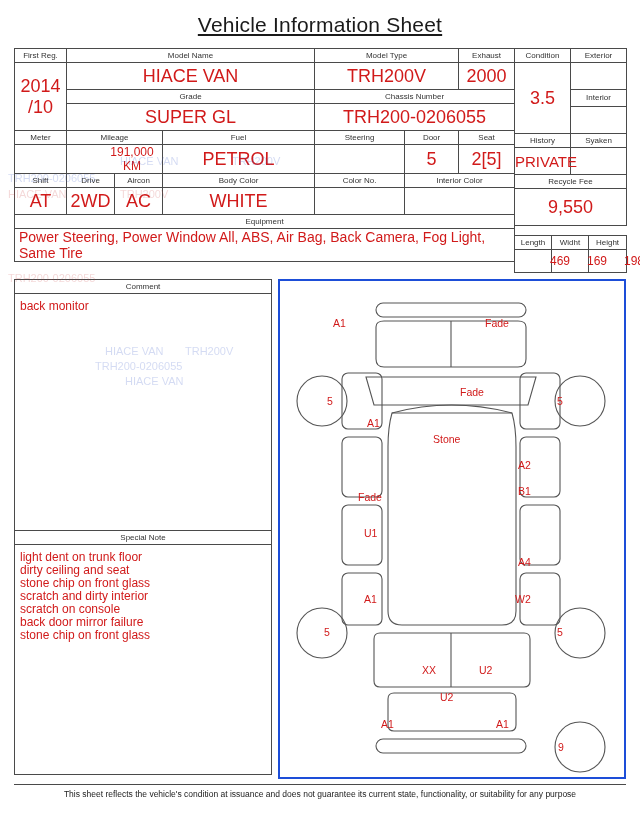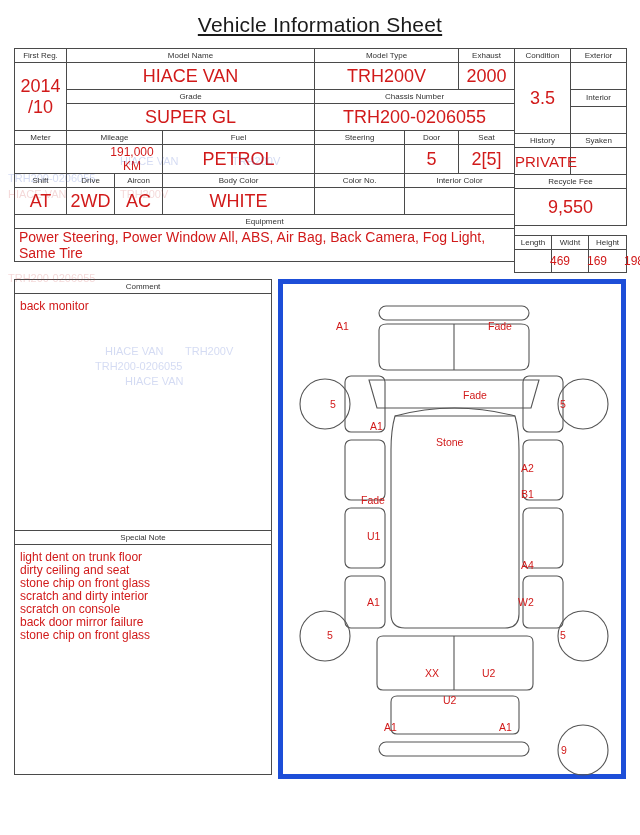--- a/index.html
+++ b/index.html
@@ -72,21 +72,21 @@
   
   .lower {
     display: flex;
     margin-top: 6px;
   }
   .left-col { width: 258px; }
   .right-col {
     width: 348px;
     margin-left: 6px;
     position: relative;
-    border: 5px solid #1d4ed8;
+    border: 2px solid #1d4ed8;
     height: 500px;
     box-sizing: border-box;
   }
   .boxhdr {
     border: 1px solid #4a4a4a;
     border-bottom: none;
     font-size: 8px;
     text-align: center;
     height: 13px;
     line-height: 13px;
@@ -358,20 +358,21 @@
           <span class="dlabel" style="left: 142px; top: 383px;">XX</span>
           <span class="dlabel" style="left: 199px; top: 383px;">U2</span>
           <span class="dlabel" style="left: 160px; top: 410px;">U2</span>
           <span class="dlabel" style="left: 101px; top: 437px;">A1</span>
           <span class="dlabel" style="left: 216px; top: 437px;">A1</span>
           <span class="dlabel" style="left: 278px; top: 460px;">9</span>
         </div>
     </div>
   </div>
 
+  <div class="footer">This sheet reflects the vehicle's condition at issuance and does not guarantee its current state, functionality, or suitability for any purpose</div>
 
   <div id="watermark-layer">
       <span class="wm" style="left: 120px; top: 155px;">HIACE VAN</span>
       <span class="wm" style="left: 232px; top: 155px;">TRH200V</span>
       <span class="wm" style="left: 8px; top: 172px;">TRH200-0206055</span>
       <span class="wm wm2" style="left: 8px; top: 188px;">HIACE VAN</span>
       <span class="wm wm2" style="left: 120px; top: 188px;">TRH200V</span>
       <span class="wm wm2" style="left: 8px; top: 272px;">TRH200-0206055</span>
       <span class="wm" style="left: 105px; top: 345px;">HIACE VAN</span>
       <span class="wm" style="left: 185px; top: 345px;">TRH200V</span>

